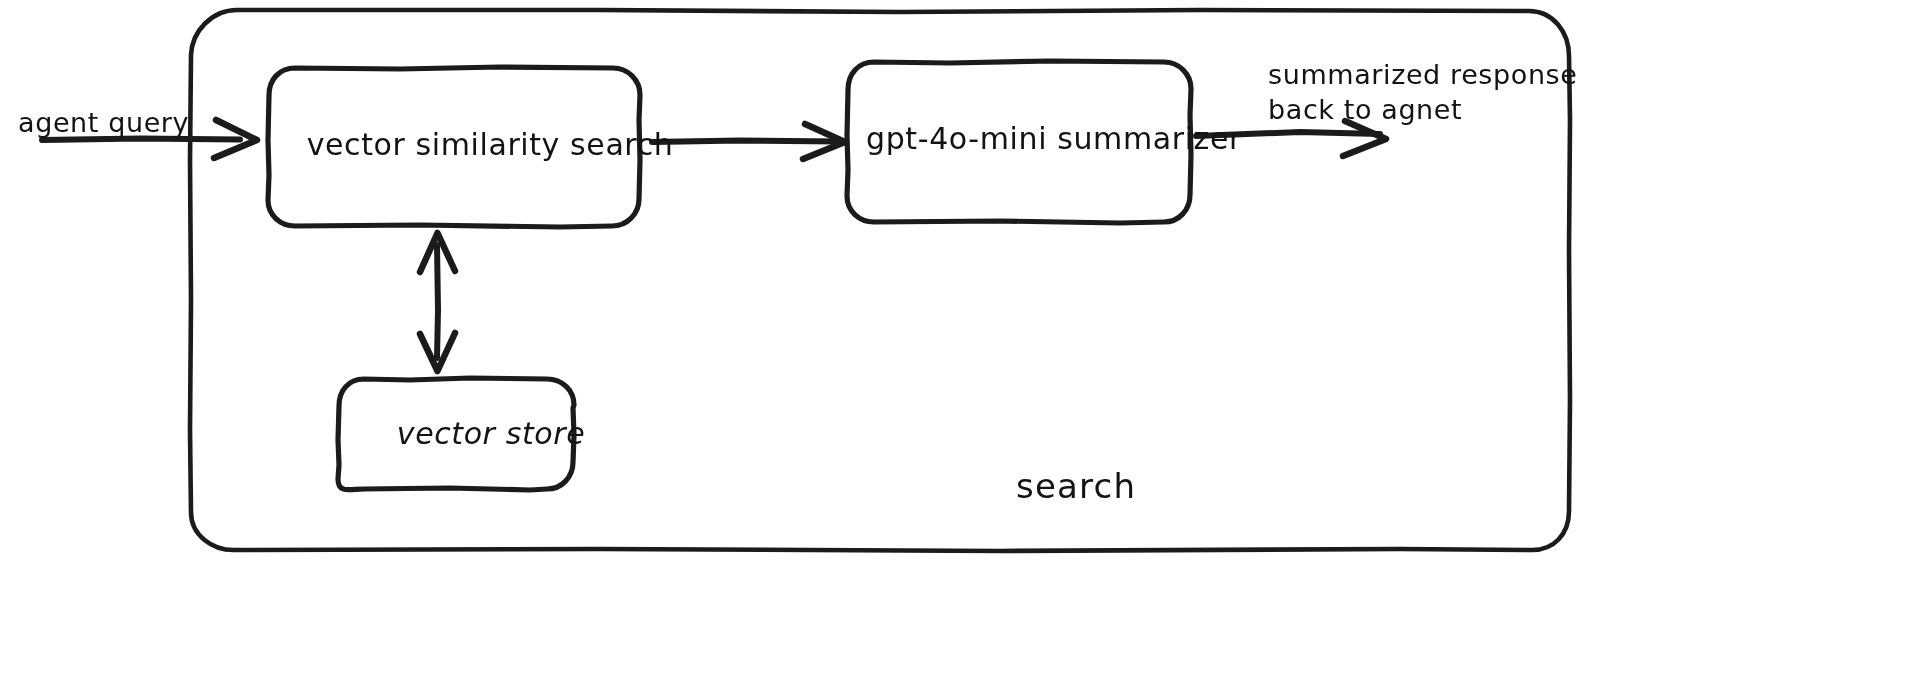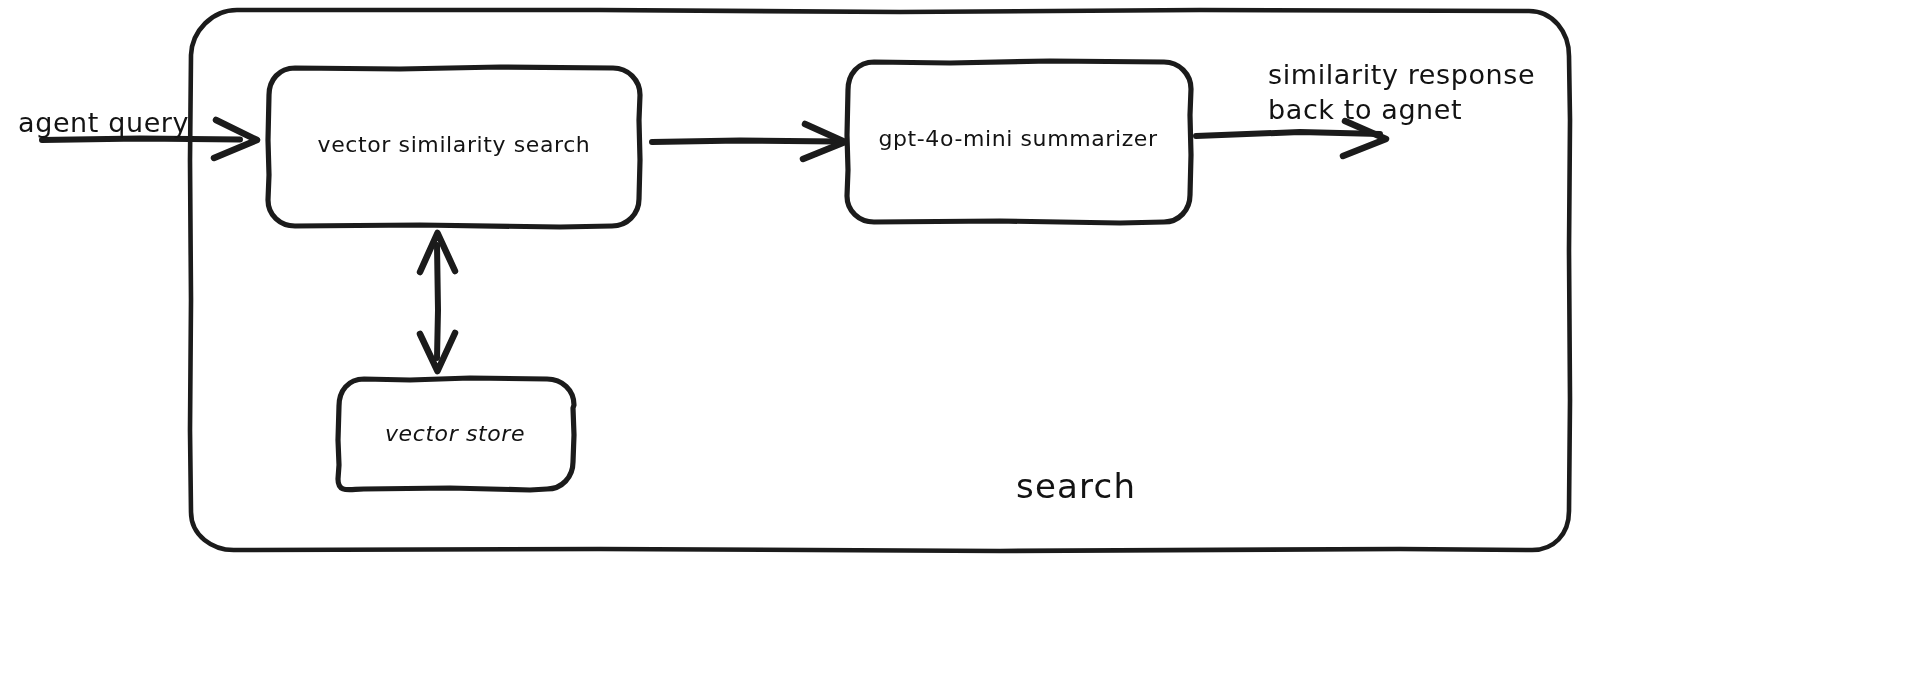--- a/index.html
+++ b/index.html
@@ -47,22 +47,23 @@
     position: absolute;
     color: #131313;
     font-family: "DejaVu Sans", sans-serif;
     font-weight: 400;
     letter-spacing: 0.6px;
     white-space: pre;
     line-height: 1.26;
     -webkit-font-smoothing: antialiased;
   }
   .node-label {
-    font-size: 22px;
+    font-size: 30px;
     transform: translate(-50%, -50%);
+    margin-left: 36px;
   }
   .edge-label {
     font-size: 27px;
   }
   .group-label {
     font-size: 34px;
     letter-spacing: 1.2px;
   }
 </style>
 </head>
@@ -136,19 +137,19 @@
   </svg>
 
   <div class="label node-label" style="left:454px; top:145px;">vector similarity search</div>
 
   <div class="label node-label" style="left:1018px; top:139px;">gpt-4o-mini summarizer</div>
 
   <div class="label node-label" style="left:455px; top:434px;font-style:italic;">vector store</div>
 
   <div class="label edge-label" style="left:18px; top:106px;text-align:center;">agent query</div>
 
-  <div class="label edge-label" style="left:1268px; top:58px;">similarity response</div>
+  <div class="label edge-label" style="left:1268px; top:58px;">summarized response</div>
 
   <div class="label edge-label" style="left:1268px; top:93px;">back to agnet</div>
 
   <div class="label group-label" style="left:1016px; top:465px;">search</div>
 
 </div>
 
 </body></html>

